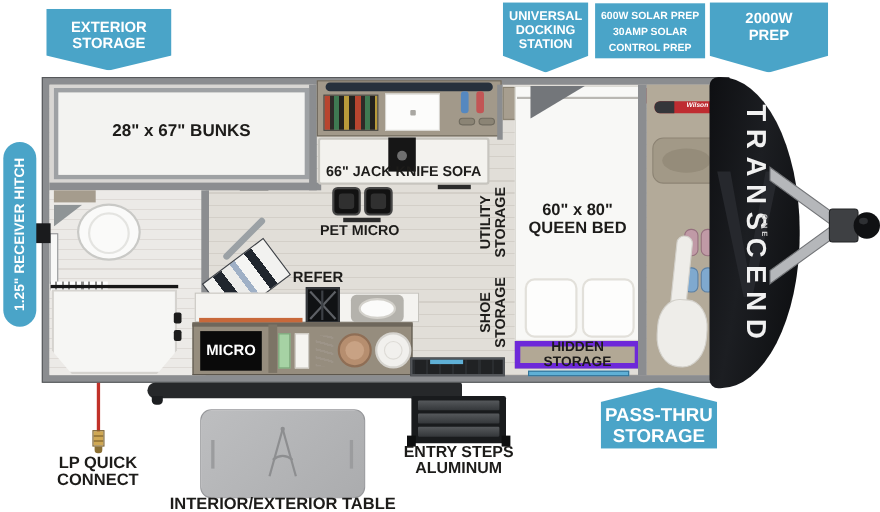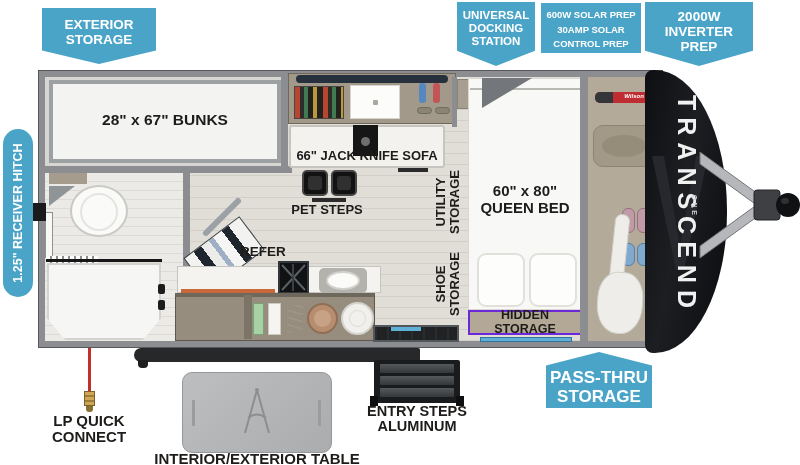--- a/index.html
+++ b/index.html
@@ -70,38 +70,41 @@
   <div class="abs" style="left:398px;top:168px;width:30px;height:4px;background:#2b2b2b;"></div>
   <div class="flabel" style="left:289px;top:149px;width:156px;font-size:13px;">66" JACK KNIFE SOFA</div>
 
   <div class="abs" style="left:302px;top:170px;width:26px;height:26px;background:#121212;border:2px solid #454545;border-radius:5px;">
     <div class="abs" style="left:4px;top:4px;width:14px;height:14px;background:#303030;border-radius:3px;"></div>
   </div>
   <div class="abs" style="left:331px;top:170px;width:26px;height:26px;background:#121212;border:2px solid #454545;border-radius:5px;">
     <div class="abs" style="left:4px;top:4px;width:14px;height:14px;background:#303030;border-radius:3px;"></div>
   </div>
   <div class="abs" style="left:312px;top:198px;width:34px;height:4px;background:#2b2b2b;"></div>
-  <div class="flabel" style="left:277px;top:203px;width:100px;font-size:13px;">PET STEPS</div>
+  <div class="flabel" style="left:277px;top:203px;width:100px;font-size:13px;">PET MICRO</div>
 
   <div class="abs" style="left:189px;top:233px;width:70px;height:42px;transform:rotate(-37deg);background:linear-gradient(90deg,#f2f2f0 0 16%,#20262e 16% 30%,#ececea 30% 44%,#9fb0c6 44% 52%,#f5f5f3 52% 68%,#20262e 68% 80%,#f2f2f0 80%);border:1px solid #3c4046;"></div>
-  <div class="flabel" style="left:240px;top:245px;width:72px;font-size:13.5px;text-align:left;">REFER</div>
+  <div class="flabel" style="left:240px;top:245px;width:72px;font-size:13.5px;text-align:right;">REFER</div>
 
   <div class="abs" style="left:177px;top:266px;width:204px;height:27px;background:#f4f3f0;border:1px solid #c6c4be;"></div>
   <div class="abs" style="left:278px;top:261px;width:31px;height:33px;background:#101214;border:2px solid #33363a;">
     <svg width="27" height="29">
       <line x1="2" y1="2" x2="25" y2="27" stroke="#5d6065" stroke-width="2"></line>
       <line x1="25" y1="2" x2="2" y2="27" stroke="#5d6065" stroke-width="2"></line>
       <line x1="13" y1="1" x2="13" y2="28" stroke="#3c4045" stroke-width="2"></line>
     </svg>
   </div>
   <div class="abs" style="left:319px;top:268px;width:48px;height:25px;background:#b4b2ac;border-radius:5px;"></div>
   <div class="abs" style="left:326px;top:271px;width:34px;height:19px;background:#fbfbfa;border:2px solid #d3d1cb;border-radius:50%;"></div>
 
   <div class="abs" style="left:175px;top:293px;width:200px;height:48px;background:#968d7e;border:1px solid #5d574d;border-top:4px solid #6e675c;"></div>
   <div class="abs" style="left:181px;top:289px;width:94px;height:4px;background:#c8683a;"></div>
+  <div class="abs" style="left:182px;top:301px;width:56px;height:36px;background:#0a0a0a;display:flex;align-items:center;justify-content:center;">
+    <span class="flabel" style="position:static;color:#ffffff;font-size:13.5px;">MICRO</span>
+  </div>
   <div class="abs" style="left:244px;top:295px;width:8px;height:44px;background:#7c7466;"></div>
   <div class="abs" style="left:253px;top:303px;width:11px;height:32px;background:#a6d2a4;border:1px solid #79a377;"></div>
   <div class="abs" style="left:268px;top:303px;width:13px;height:32px;background:#f5f4f0;border:1px solid #ccc9c2;"></div>
   <div class="abs" style="left:287px;top:305px;width:16px;height:28px;background:repeating-linear-gradient(15deg,#9d9488 0 2px,transparent 2px 7px);"></div>
   <div class="abs" style="left:307px;top:303px;width:31px;height:31px;border-radius:50%;background:#b68e6f;border:2px solid #8f6e55;">
     <div class="abs" style="left:5px;top:5px;width:17px;height:17px;border-radius:50%;background:#c8a284;"></div>
   </div>
   <div class="abs" style="left:341px;top:302px;width:33px;height:33px;border-radius:50%;background:#f1f0ed;border:2px solid #d5d3ce;">
     <div class="abs" style="left:6px;top:6px;width:17px;height:17px;border-radius:50%;border:1px solid #dddbd6;"></div>
   </div>
@@ -112,21 +115,21 @@
   <div class="wall" style="left:452px;top:77px;width:5px;height:50px;"></div>
   <div class="abs" style="left:457px;top:79px;width:22px;height:30px;background:#a79e8f;border:1px solid #8a8272;"></div>
   <div class="abs" style="left:468px;top:78px;width:114px;height:232px;background:#f8f8f6;border:1px solid #d9d7d2;"></div>
   <div class="abs" style="left:470px;top:88px;width:110px;height:2px;background:#b9b7b2;"></div>
   <div class="abs" style="left:482px;top:78px;width:50px;height:30px;background:#73767a;clip-path:polygon(0 0,100% 0,0 100%);"></div>
   <div class="abs" style="left:584px;top:80px;width:7px;height:14px;background:#a83434;border-radius:2px;"></div>
   <div class="flabel" style="left:468px;top:183px;width:114px;font-size:15px;">60" x 80"</div>
   <div class="flabel" style="left:468px;top:200px;width:114px;font-size:15px;">QUEEN BED</div>
   <div class="abs" style="left:477px;top:253px;width:48px;height:54px;background:#fdfdfc;border:2px solid #e2e0da;border-radius:9px;"></div>
   <div class="abs" style="left:529px;top:253px;width:48px;height:54px;background:#fdfdfc;border:2px solid #e2e0da;border-radius:9px;"></div>
-  <div class="abs" style="left:468px;top:310px;width:114px;height:25px;background:#b2a895;border:2px solid #6d28d9;display:flex;align-items:center;justify-content:center;">
+  <div class="abs" style="left:468px;top:310px;width:114px;height:25px;background:#b2a895;border:5px solid #6d28d9;display:flex;align-items:center;justify-content:center;">
     <span class="flabel" style="position:static;font-size:12.5px;">HIDDEN STORAGE</span>
   </div>
   <div class="abs" style="left:480px;top:337px;width:92px;height:5px;background:#5fb0d6;border:1px solid #33759a;"></div>
 
   <div class="abs" style="left:373px;top:325px;width:86px;height:17px;background:#202224 repeating-linear-gradient(90deg,#2a2d30 0 2px,transparent 2px 12px);border:2px solid #53565a;"></div>
   <div class="abs" style="left:391px;top:327px;width:30px;height:4px;background:#5fb0d6;"></div>
 
   <div class="wall" style="left:580px;top:77px;width:8px;height:264px;"></div>
   <div class="abs" style="left:588px;top:77px;width:72px;height:264px;background:#b3aa99;"></div>
   <div class="abs" style="left:595px;top:92px;width:58px;height:11px;background:#bf2c31;border-radius:5px;">
@@ -169,21 +172,20 @@
     <span class="ln">DOCKING</span>
     <span class="ln">STATION</span>
   </div>
   <div class="callout" style="left:541px;top:3px;width:100px;height:50px;border-radius:0;padding-top:5px;font-size:9.5px;">
     <span class="ln" style="line-height:1.55;">600W SOLAR PREP</span>
     <span class="ln" style="line-height:1.55;">30AMP SOLAR</span>
     <span class="ln" style="line-height:1.55;">CONTROL PREP</span>
   </div>
   <div class="callout chev-down" style="left:645px;top:2px;width:108px;height:64px;padding-top:7px;font-size:13.5px;">
     <span class="ln">2000W</span>
-    <span class="ln">INVERTER</span>
     <span class="ln">PREP</span>
   </div>
   <div class="callout" style="left:3px;top:129px;width:30px;height:168px;border-radius:15px;"></div>
   <div class="abs" style="left:-67px;top:204px;width:170px;height:18px;transform:rotate(-90deg);color:#fff;font-weight:700;font-size:12.5px;text-align:center;line-height:18px;">1.25" RECEIVER HITCH</div>
   <div class="callout chev-up" style="left:546px;top:352px;width:106px;height:56px;padding-top:16px;font-size:17px;">
     <span class="ln">PASS-THRU</span>
     <span class="ln">STORAGE</span>
   </div>
 
   <div class="abs" style="left:134px;top:348px;width:286px;height:14px;background:#26282a;border-radius:8px 2px 2px 8px;"></div>

